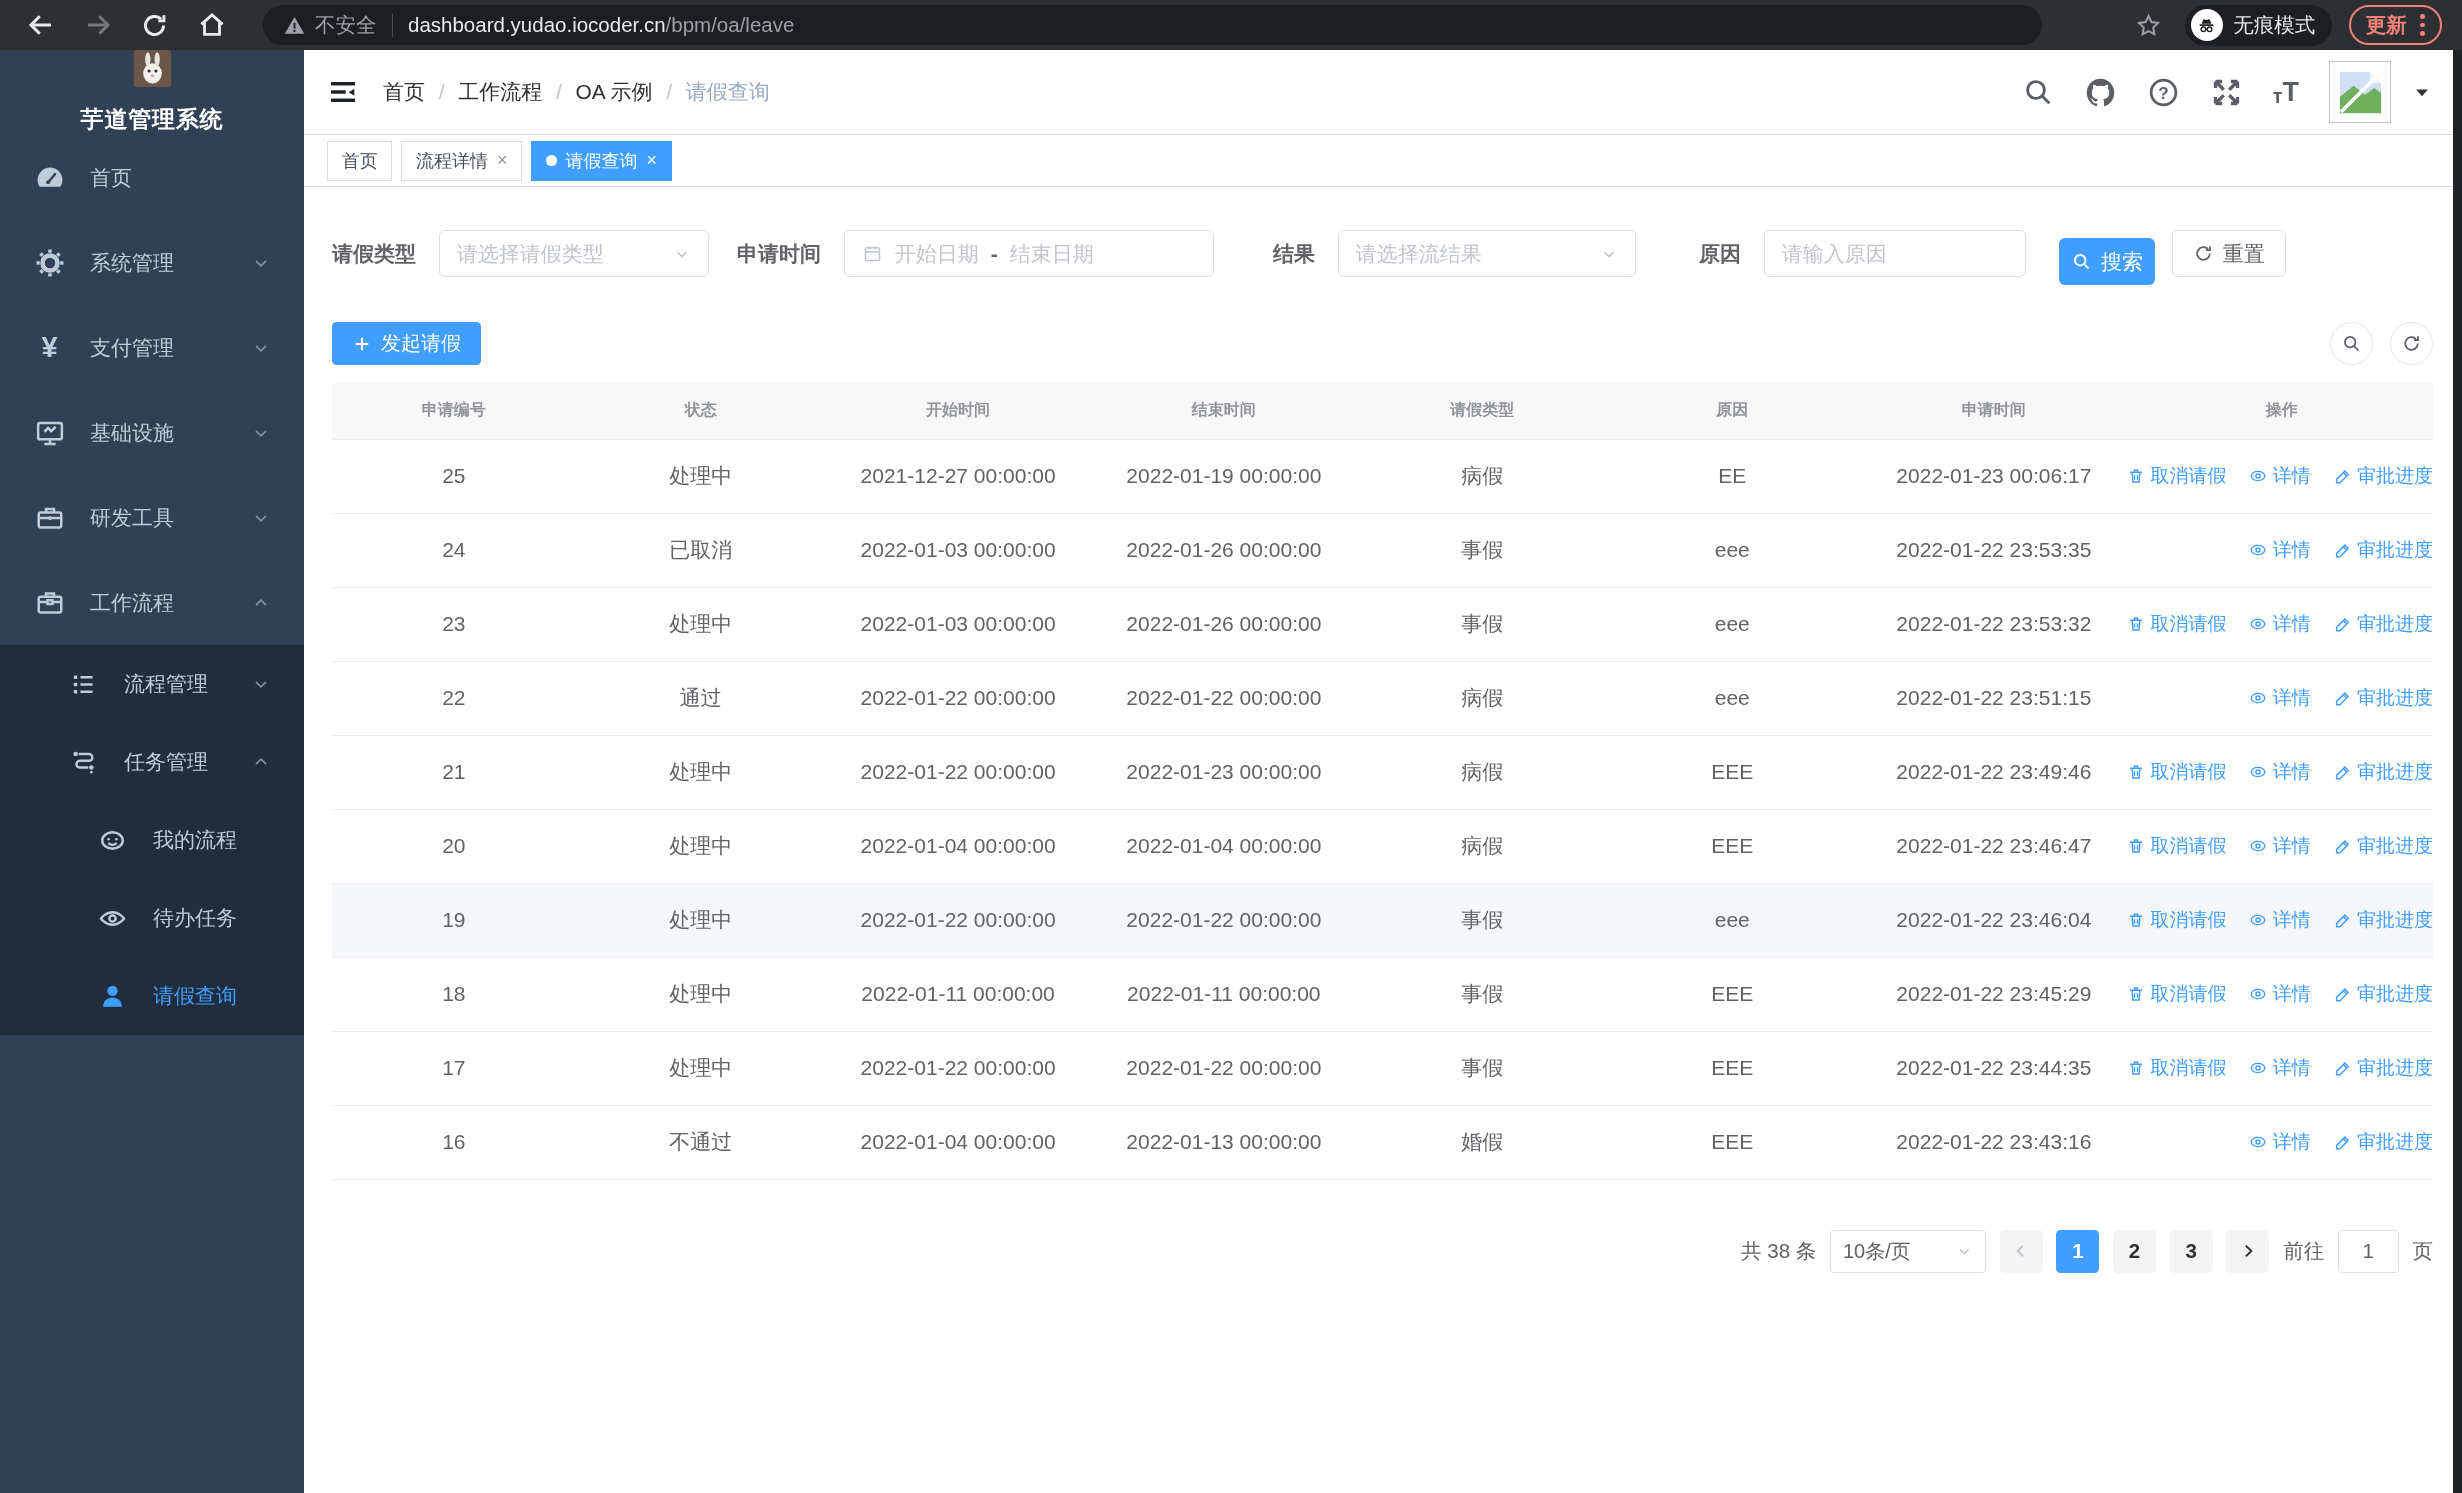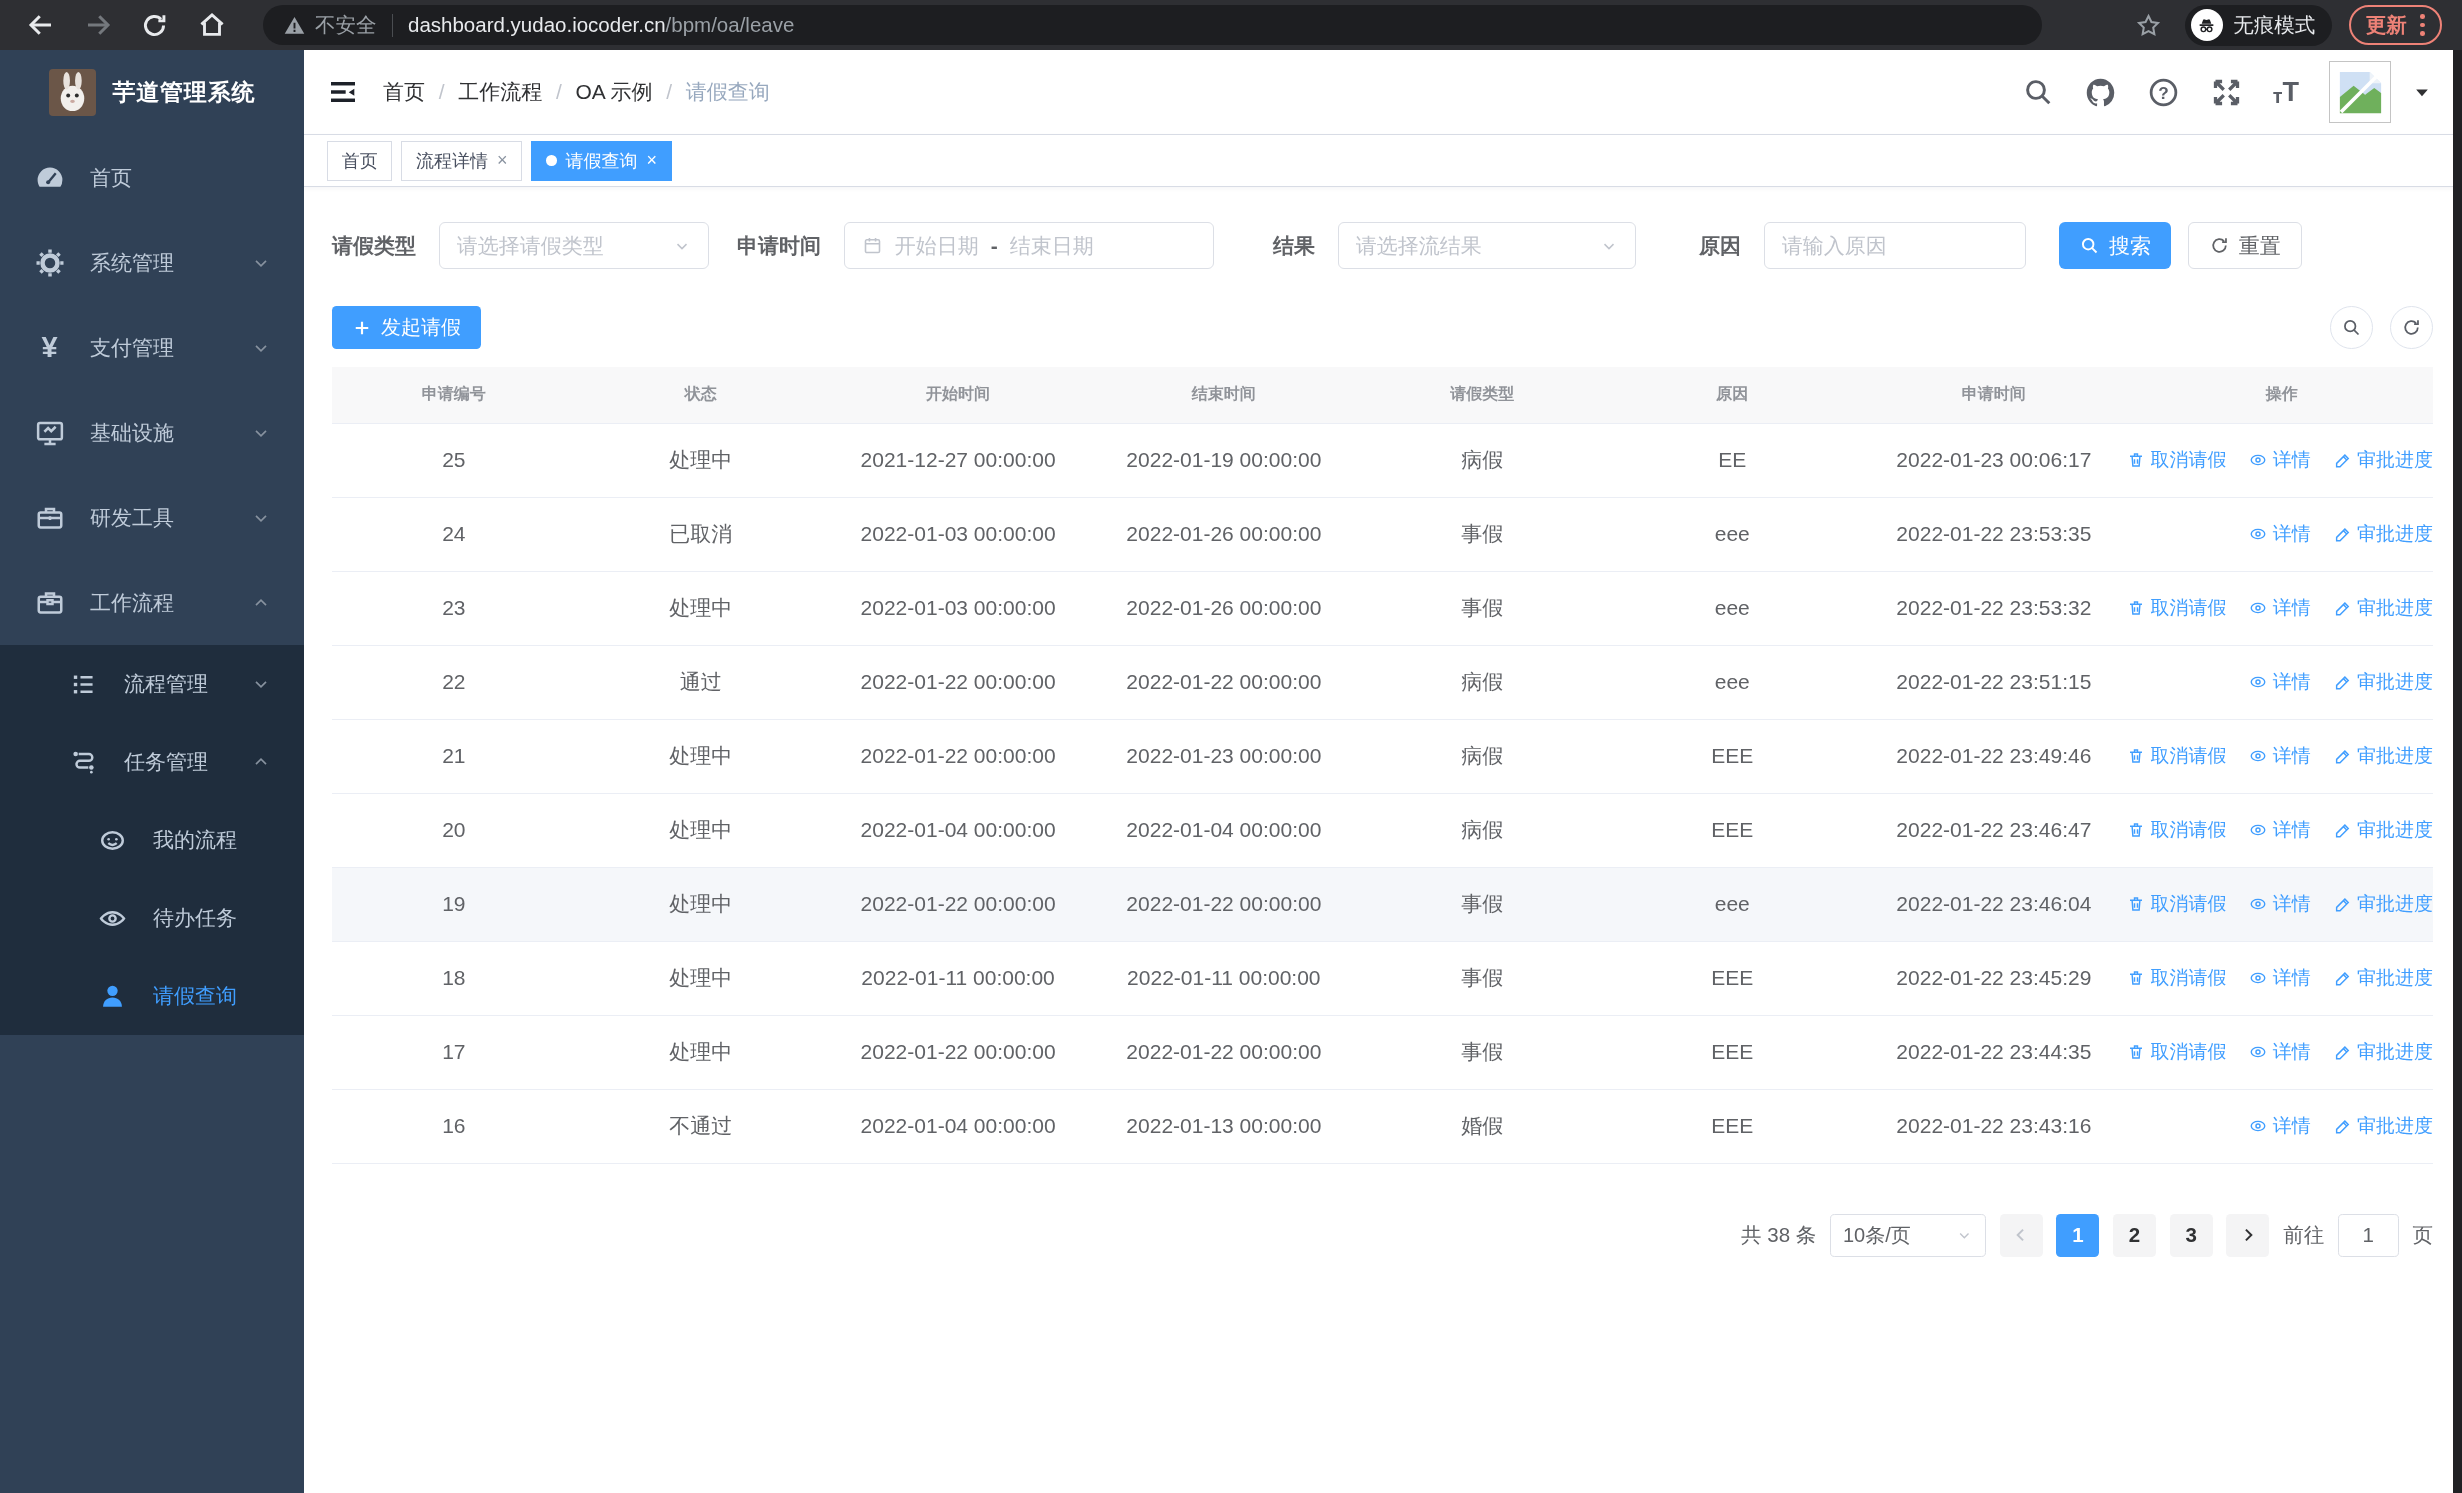--- a/index.html
+++ b/index.html
@@ -22,21 +22,21 @@
   .update-pill { border:2.3px solid #ee8277; color:#ee8277; height:40px; border-radius:20px; display:flex; align-items:center; gap:13.7px; padding:0 15px; font-size:20.5px; font-weight:700; }
   .kebab { display:flex; flex-direction:column; gap:3.8px; }
   .kebab i { width:4.6px; height:4.6px; border-radius:50%; background:#ee8277; }
 
   
   .app { display:flex; height:1443px; }
   .right-strip { position:fixed; right:0; top:50px; width:9px; height:1443px; background:#202124; z-index:50; }
 
   
   .sidebar { width:304px; background:#304156; flex-shrink:0; color:#bfcbd9; overflow:hidden; }
-  .logo-row { height:85px; display:flex; align-items:center; justify-content:center; gap:16.7px; }
+  .logo-row { height:85px; display:flex; align-items:center; justify-content:center; gap:16.7px;flex-direction:column; }
   .logo-row .title { color:#fff; font-size:23px; font-weight:700; letter-spacing:0.8px; }
   .menu-item { height:85px; display:flex; align-items:center; padding:0 33px; font-size:21px; color:#bfcbd9; cursor:pointer; }
   .menu-item .mi-icon { width:33px; height:33px; margin-right:24px; display:flex; align-items:center; justify-content:center; flex-shrink:0; }
   .menu-item .label { flex:1; white-space:nowrap; }
   .menu-item .chev { color:#87929f; }
   .submenu { background:#1f2d3d; }
   .submenu .menu-item { height:78px; }
   .lvl1 { padding-left:67px; }
   .lvl2 { padding-left:96px; }
   .menu-item.active { color:#409eff; }
@@ -68,21 +68,21 @@
   .filter-row { margin-top:35px; display:flex; align-items:center; }
   .fg { display:flex; align-items:center; }
   .fg > label { font-size:21px; font-weight:700; color:#606266; margin-right:23px; white-space:nowrap; }
   .field { height:47px; border:1.5px solid #dcdfe6; border-radius:6px; background:#fff; display:flex; align-items:center; padding:0 16.7px; font-size:21px; color:#c0c4cc; }
   .field .ph { flex:1; white-space:nowrap; overflow:hidden; }
   .sel-chev { color:#c0c4cc; margin-left:9px; }
   .w-leave { width:270px; } .w-date { width:370px; } .w-result { width:298px; } .w-reason { width:262px; }
   .date-field { gap:12px; }
   .date-field .dash { color:#606266; font-weight:700; }
   .btn { height:47px; border-radius:6px; font-size:21px; display:flex; align-items:center; justify-content:center; gap:9px; cursor:pointer; border:none; white-space:nowrap; }
-  .btn-primary { background:#409eff; color:#fff; padding:0 20px; }
+  .btn-primary { background:#409eff; color:#fff; padding:0 12px;margin-top:16px; }
   .btn-plain { background:#fff; color:#606266; border:1.5px solid #dcdfe6; padding:0 20px; }
 
   
   .action-row { margin-top:37px; display:flex; align-items:center; }
   .btn-create { height:43px; background:#409eff; color:#fff; border:none; border-radius:4.6px; font-size:20px; display:flex; align-items:center; gap:9px; padding:0 20px; cursor:pointer; }
   .round-btns { margin-left:auto; display:flex; gap:16.7px; }
   .circle-btn { width:43px; height:43px; border-radius:50%; background:#fff; border:1.5px solid #dfe4ed; color:#5a5e66; display:flex; align-items:center; justify-content:center; cursor:pointer; }
 
   
   table.grid { margin-top:18px; width:100%; border-collapse:collapse; table-layout:fixed; }

